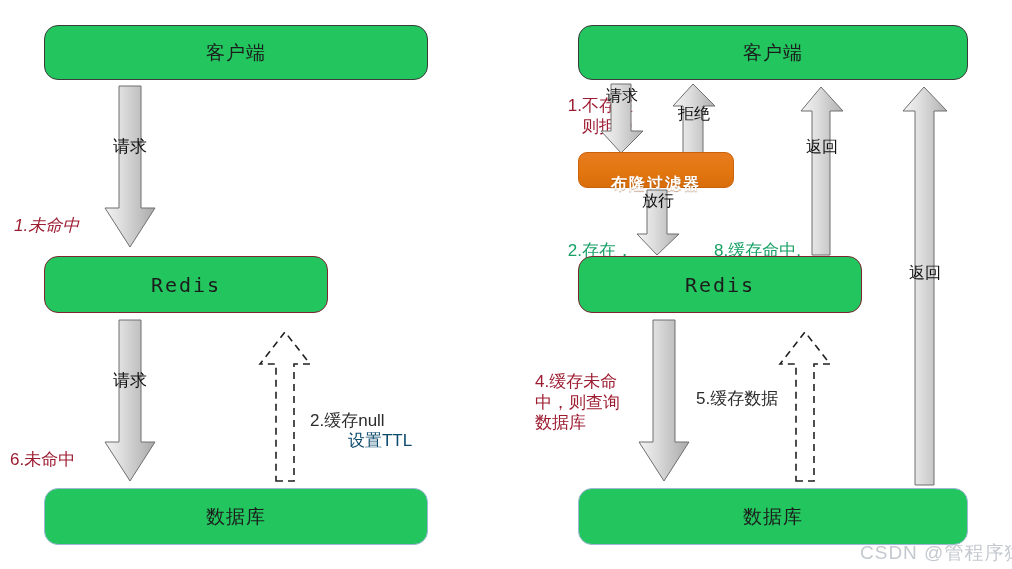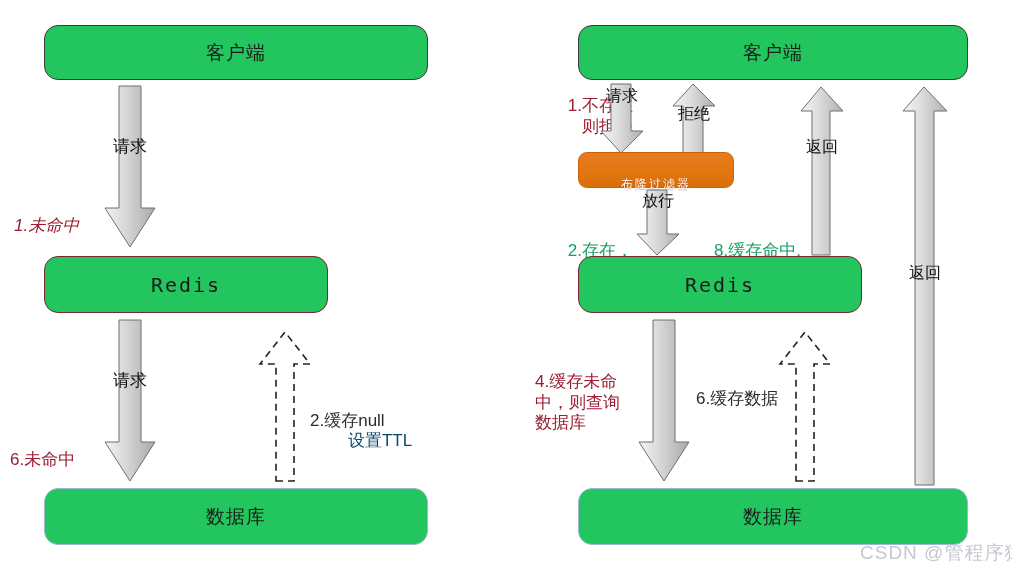--- a/index.html
+++ b/index.html
@@ -39,22 +39,22 @@
     font-size: 20px;
     letter-spacing: 2px;
   }
   .node.bloom {
     background: linear-gradient(180deg, #e87b20 0%, #e2760f 55%, #d86d0b 100%);
     border: 1px solid #c9620a;
     border-radius: 9px;
   }
   .node.bloom .node-label {
     color: #ffffff;
-    font-weight: normal;
-    font-size: 12px;
+    font-weight: bold;
+    font-size: 16px;
     letter-spacing: 2px;
     text-shadow: 0 1px 1px rgba(120,50,0,.45);
     margin-top: 28px;
   }
 
   
   .arrow {
     position: absolute;
   }
   .arrow svg { display: block; overflow: visible; }
@@ -278,21 +278,21 @@
   <div class="note red ta-left" style="left:535px; top:372px; width:105px;">4.缓存未命
 中，则查询
 数据库</div>
 
   <div class="arrow" style="left:772px; top:330px; width:66px; height:152px;">
     <svg width="66" height="152" viewBox="0 0 66 152">
       <path d="M24,151 L42,151 L42,34 L58,34 L33,2 L8,34 L24,34 Z" fill="none" stroke="#222" stroke-width="1.6" stroke-dasharray="7 5" stroke-linejoin="miter"></path>
     </svg>
   </div>
 
-  <div class="note dark ta-left" style="left:696px; top:389px; width:110px;">6.缓存数据</div>
+  <div class="note dark ta-left" style="left:696px; top:389px; width:110px;">5.缓存数据</div>
 
   <div class="node db" style="left:578px; top:488px; width:390px; height:57px;">
     <span class="node-label">数据库</span>
   </div>
 
   <div class="watermark" style="left:860px; top:540px;">CSDN @管程序猿</div>
 
 </div>
 
 </body></html>

